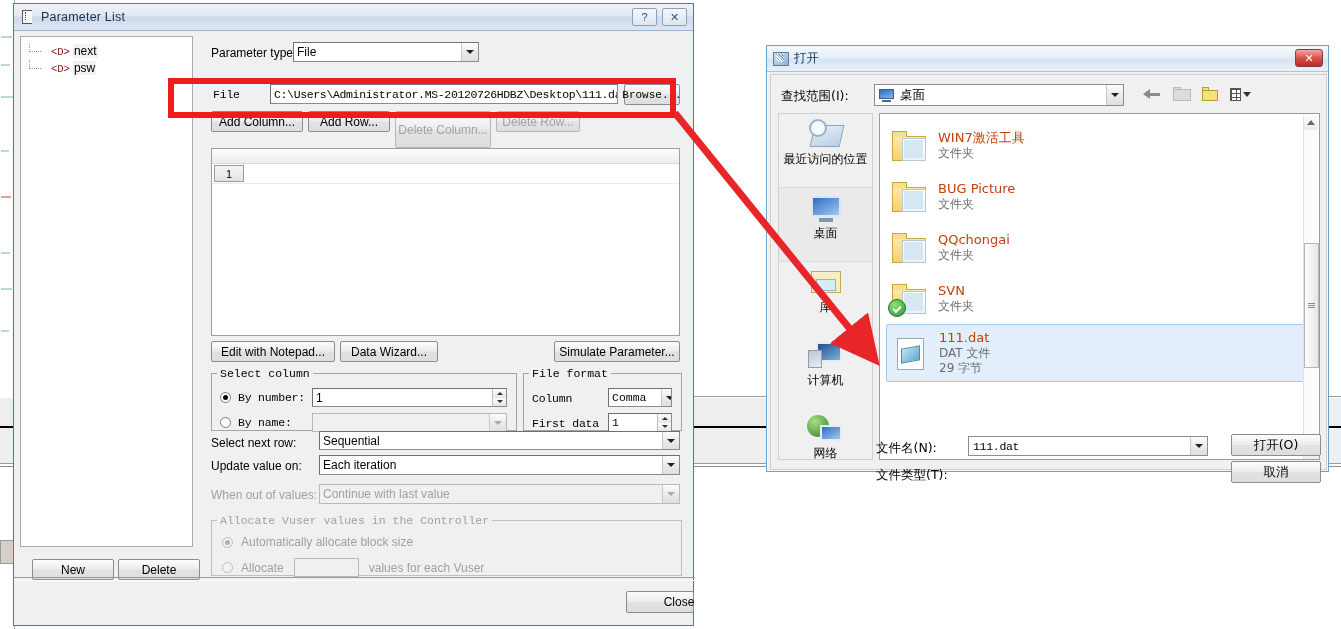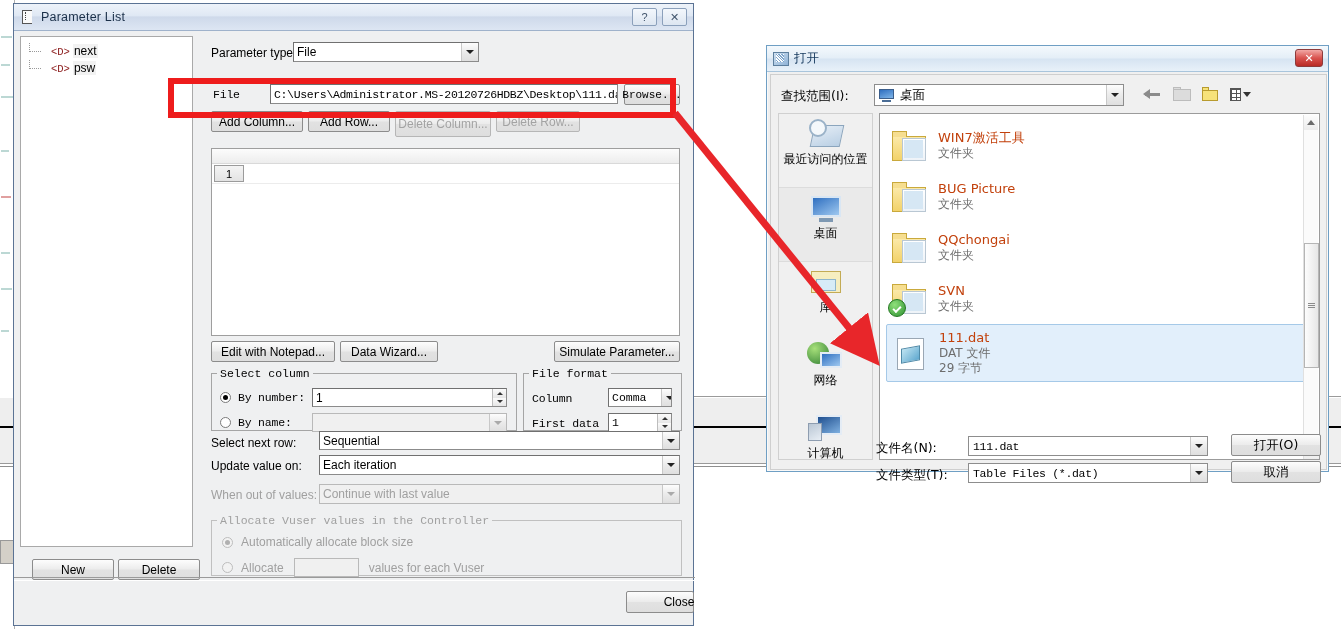--- a/index.html
+++ b/index.html
@@ -311,21 +311,21 @@
 
     <div style="position:absolute;left:10px;top:52px;" class="lbl-mono">File</div>
     <div class="w-input mono" style="position:absolute;left:67px;top:48px;width:348px;height:20px;">
       <span style="flex:1">C:\Users\Administrator.MS-20120726HDBZ\Desktop\111.dat</span>
 
     </div>
     <div class="w-btn" style="position:absolute;left:421px;top:48px;width:56px;height:21px;font-family:'Liberation Mono',monospace;font-size:11px;">Browse...</div>
 
     <div class="w-btn" style="position:absolute;left:8px;top:75px;width:92px;height:21px;">Add Column...</div>
     <div class="w-btn" style="position:absolute;left:105px;top:75px;width:82px;height:21px;">Add Row...</div>
-    <div class="w-btn disabled" style="position:absolute;left:192px;top:75px;width:96px;height:26px;">Delete Column...</div>
+    <div class="w-btn disabled" style="position:absolute;left:192px;top:75px;width:96px;height:37px;">Delete Column...</div>
     <div class="w-btn disabled" style="position:absolute;left:293px;top:75px;width:84px;height:21px;">Delete Row...</div>
 
     <div id="data-grid">
       <div id="grid-header"></div>
       <div id="grid-rowhdr">1</div>
       <div id="grid-row-line"></div>
     </div>
 
     <div class="w-btn" style="position:absolute;left:8px;top:305px;width:124px;height:21px;">Edit with Notepad...</div>
     <div class="w-btn" style="position:absolute;left:137px;top:305px;width:98px;height:21px;">Data Wizard...</div>
@@ -463,26 +463,26 @@
       </div>
       <div class="place sel">
         <span class="pico ico-desktop"></span>
         <span class="plbl">桌面</span>
       </div>
       <div class="place">
         <span class="pico ico-library"></span>
         <span class="plbl">库</span>
       </div>
       <div class="place">
+        <span class="pico ico-computer"></span>
+        <span class="plbl">计算机</span>
+      </div>
+      <div class="place">
         <span class="pico ico-network"></span>
         <span class="plbl">网络</span>
-      </div>
-      <div class="place">
-        <span class="pico ico-computer"></span>
-        <span class="plbl">计算机</span>
       </div>
     </div>
 
     <div id="file-list">
       <div class="frow" style="margin-top:6px;">
         <span class="ficon folder">
             <span class="flap"></span>
             <span class="thumb"></span>
           </span>
         <span class="fmeta">
@@ -543,26 +543,20 @@
 
     <div id="fname-label" class="cn">文件名(N):</div>
     <div class="bot-combo" style="top:361px;">
       <span class="txt">111.dat</span>
       <span class="cbo-arrow">
           <i></i>
         </span>
     </div>
 
     <div id="ftype-label" class="cn">文件类型(T):</div>
-    <div class="bot-combo" style="top:388px;">
-      <span class="txt">Table Files (*.dat)</span>
-      <span class="cbo-arrow">
-          <i></i>
-        </span>
-    </div>
 
     <div class="w-btn cn" id="btn-open">打开(O)</div>
     <div class="w-btn cn" id="btn-cancel">取消</div>
   </div>
 </div>
 
 <div id="red-rect"></div>
 <svg id="annot-svg">
   <defs>
     <marker id="ah" markerWidth="7" markerHeight="7" refX="5" refY="3.5" orient="auto">

